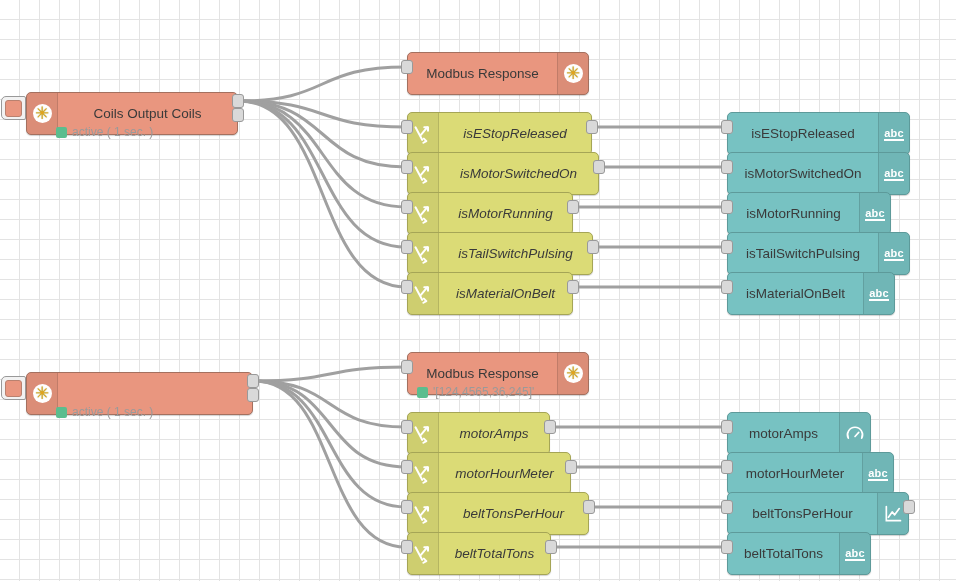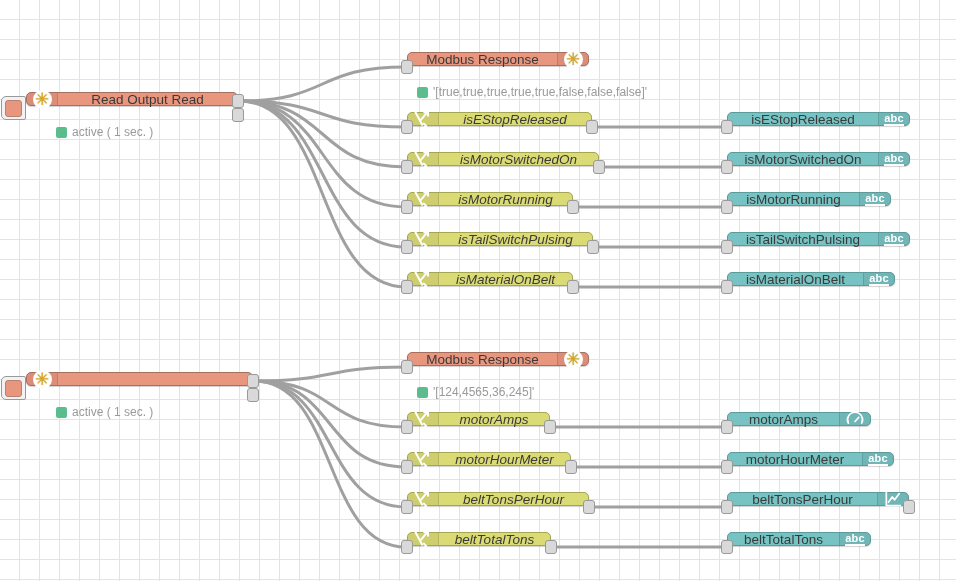--- a/index.html
+++ b/index.html
@@ -18,21 +18,21 @@
     background-size: 20px 20px;
     background-position: -1px -1px;
   }
   #wires { position: absolute; left: 0; top: 0; width: 956px; height: 581px; pointer-events: none; }
 
   .node {
     position: absolute;
     box-sizing: border-box;
     border: 1px solid #9a9a9a;
     border-radius: 5px;
-    height: 14px;
+    height: 43px;
     display: flex;
     align-items: stretch;
     box-shadow: 0 1px 1px rgba(0,0,0,0.18);
   }
   .node .label {
     flex: 1;
     display: flex;
     align-items: center;
     justify-content: center;
     font-size: 13.5px;
@@ -148,44 +148,40 @@
       <path d="M 572 467 C 656.7 467, 641.3 467, 726 467" fill="none" stroke="#a0a0a0" stroke-width="3"></path>
       <path d="M 590 507 C 664.8 507, 651.2 507, 726 507" fill="none" stroke="#a0a0a0" stroke-width="3"></path>
       <path d="M 552 547 C 647.7 547, 630.3 547, 726 547" fill="none" stroke="#a0a0a0" stroke-width="3"></path>
     </svg>
 <div class="node modbus-read" style="left: 26px; top: 92px; width: 212px;">
       <div class="iconbox left">
         <span class="ic-modbus">
           <span>✳</span>
         </span>
       </div>
-      <div class="label">Read Output Read</div>
+      <div class="label">Coils Output Coils</div>
       <div class="port out" style="top: 1px;"></div>
       <div class="port out" style="top: 15px;"></div>
       <div class="inject-btn">
         <i></i>
       </div>
     </div>
     <div class="status" style="left: 56px; top: 125px;">
       <span class="dot"></span>
       <span>active ( 1 sec. )</span>
     </div>
     <div class="node modbus-resp" style="left: 407px; top: 52px; width: 182px;">
       <div class="label">Modbus Response</div>
       <div class="iconbox right">
         <span class="ic-modbus">
           <span>✳</span>
         </span>
       </div>
       <div class="port in" style="top: 7px;"></div>
     </div>
-    <div class="status" style="left: 417px; top: 85px;">
-      <span class="dot"></span>
-      <span>'[true,true,true,true,true,false,false,false]'</span>
-    </div>
     <div class="node fn-change italic" style="left: 407px; top: 112px; width: 185px;">
       <div class="iconbox left">
         <svg width="20" height="20" viewBox="0 0 24 24">
           <g fill="none" stroke="#ffffff" stroke-width="2.4" stroke-linecap="round" stroke-linejoin="round">
             <path d="M3 4 L11 19"></path>
             <path d="M17 4 L9.5 13"></path>
             <path d="M13.5 4 L18 4 L18 8"></path>
             <path d="M13 17.5 L16 20.5 L12.5 22.5"></path>
           </g>
         </svg>

